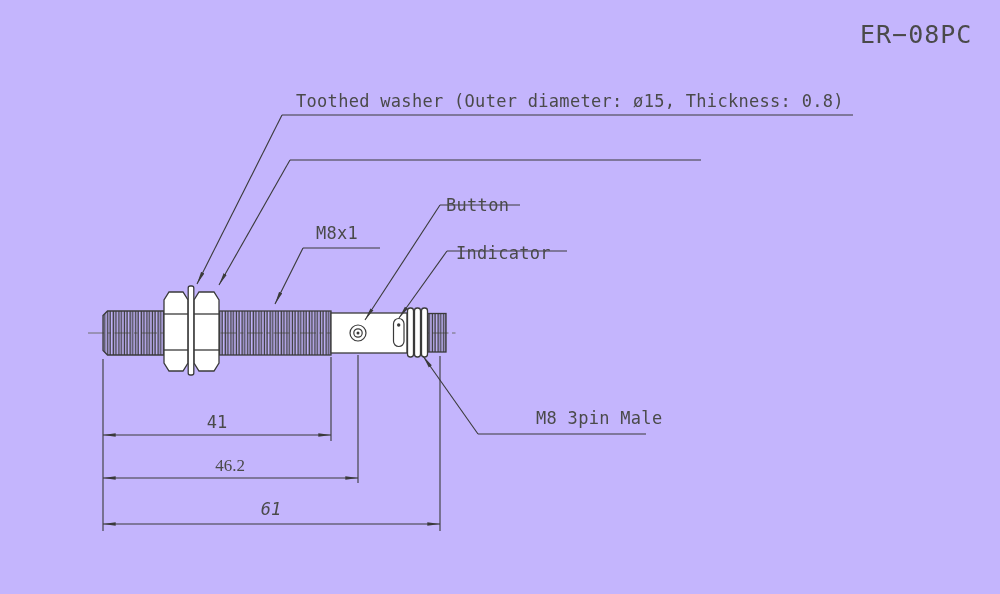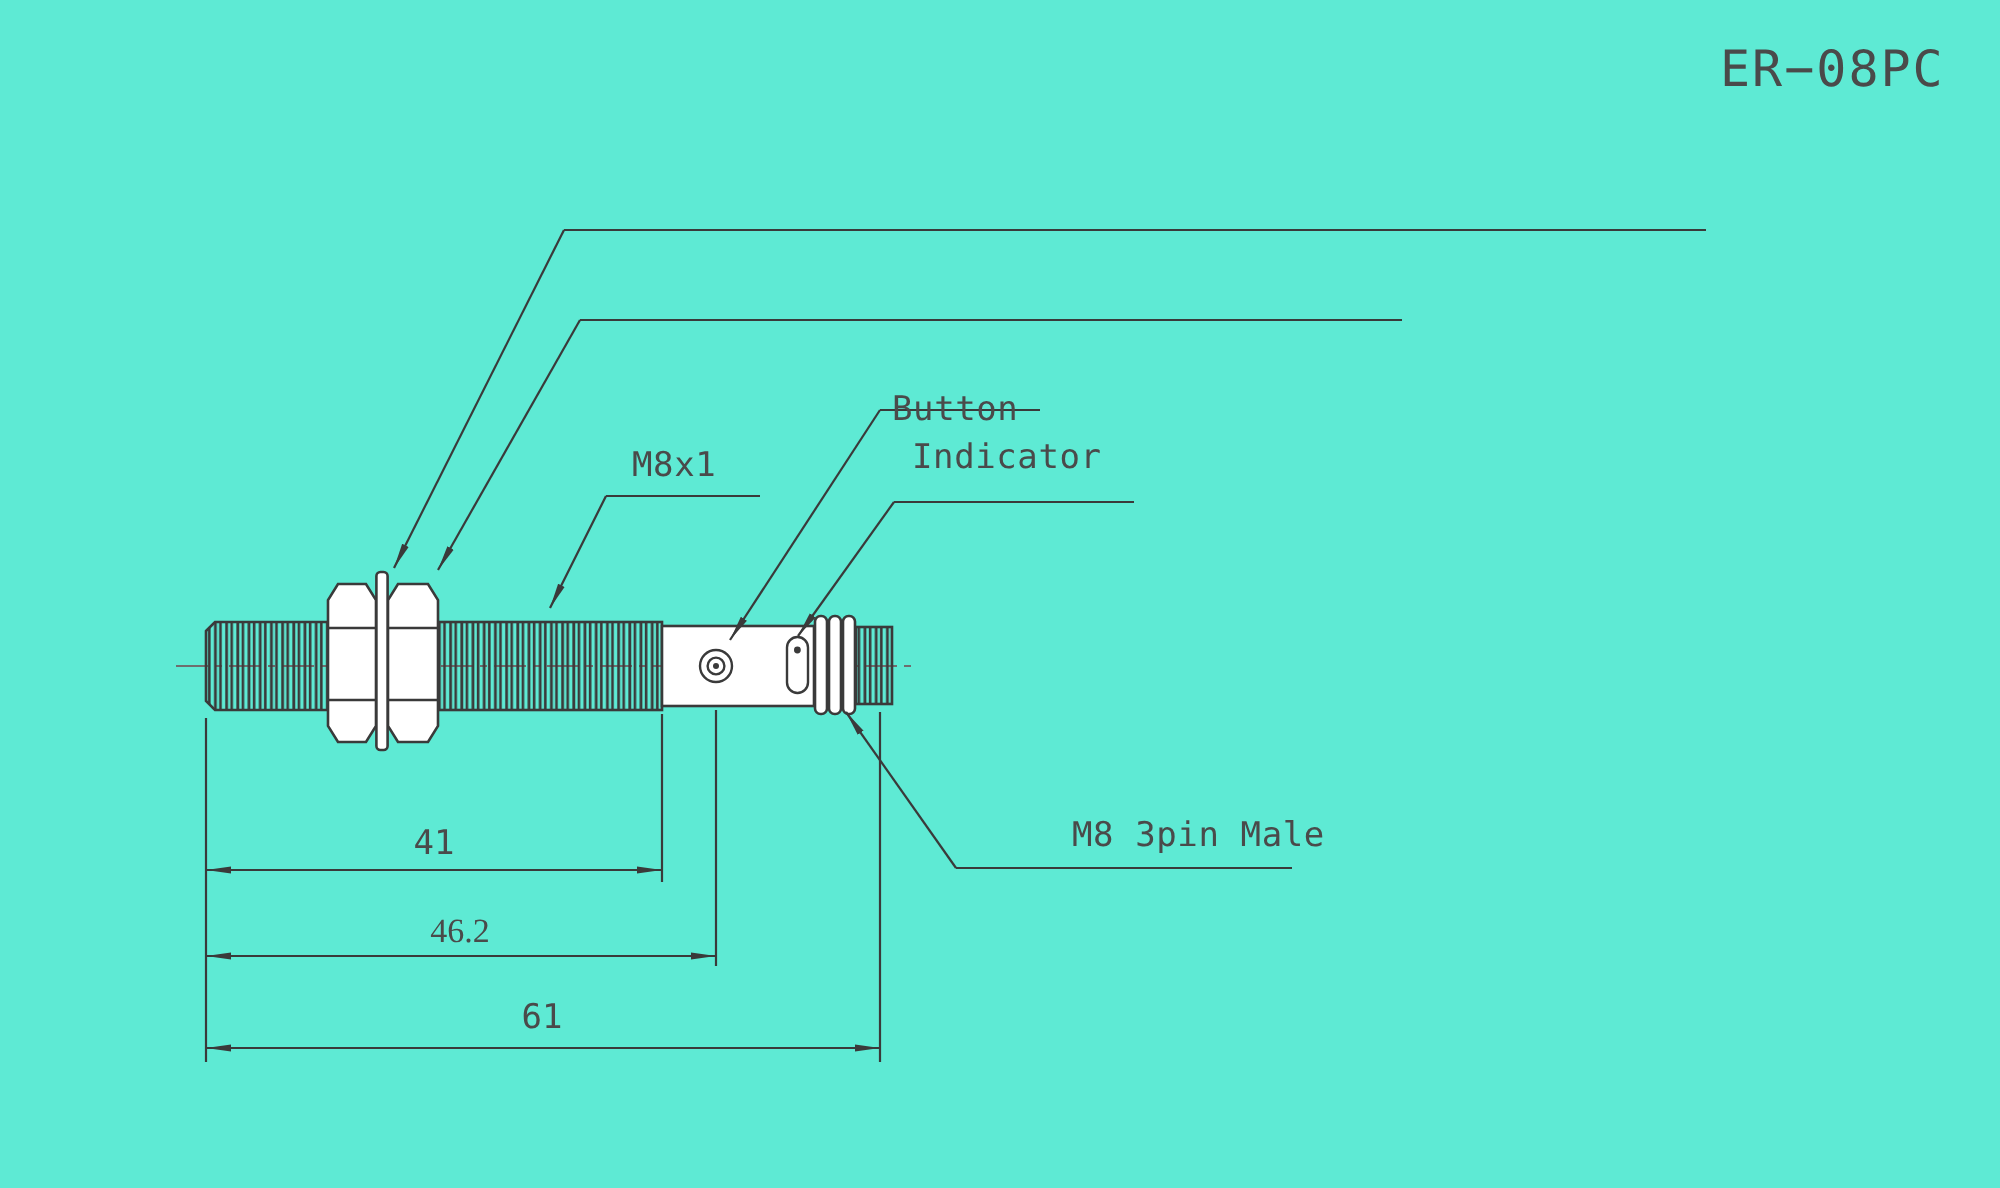--- a/index.html
+++ b/index.html
@@ -1,17 +1,17 @@
 <!DOCTYPE html>
 <html><head>
 <meta charset="utf-8">
 <style>
   html,body{margin:0;padding:0;background:#ffffff;}
   .canvas{
-    position:relative;width:1000px;height:594px;background:#5eead4;
+    position:relative;width:1000px;height:594px;background:#c4b5fd;
     font-family:"DejaVu Sans Mono", monospace;overflow:hidden;
   }
   .canvas svg{position:absolute;left:0;top:0;}
   .lbl{
     position:absolute;color:#4a4a4a;font-size:17px;line-height:1.15;
     white-space:nowrap;letter-spacing:0.3px;
   }
   .dim{
     position:absolute;color:#4a4a4a;font-size:17px;line-height:1.15;
     white-space:nowrap;transform:translateX(-50%);
@@ -103,29 +103,30 @@
 
     <g stroke="#3a3a3a" stroke-width="1.1">
       <line x1="103" y1="435" x2="331" y2="435" marker-start="url(#arrow)" marker-end="url(#arrow)"></line>
       <line x1="103" y1="478" x2="358" y2="478" marker-start="url(#arrow)" marker-end="url(#arrow)"></line>
       <line x1="103" y1="524" x2="440" y2="524" marker-start="url(#arrow)" marker-end="url(#arrow)"></line>
     </g>
   </svg>
 
   <div class="title">ER−08PC</div>
 
+  <div class="lbl" style="left:296px;top:92px;">Toothed washer (Outer diameter: ø15, Thickness: 0.8)</div>
 
 
   <div class="lbl" style="left:446px;top:196px;">Button</div>
 
-  <div class="lbl" style="left:456px;top:220px;text-align:center;">Indicator</div>
+  <div class="lbl" style="left:456px;top:244px;text-align:center;">Indicator</div>
 
   <div class="lbl" style="left:316px;top:224px;">M8x1</div>
 
   <div class="lbl" style="left:488px;top:409px;padding-left:48px;">M8 3pin Male</div>
 
   <div class="dim" style="left:217px;top:413px;text-align:center;">41</div>
 
   <div class="dim" style="left:230px;top:456px;font-family:Liberation Serif, serif;">46.2</div>
 
-  <div class="dim" style="left:271px;top:500px;">61</div>
+  <div class="dim" style="left:271px;top:500px;font-style:italic;">61</div>
 
 </div>
 
 </body></html>

